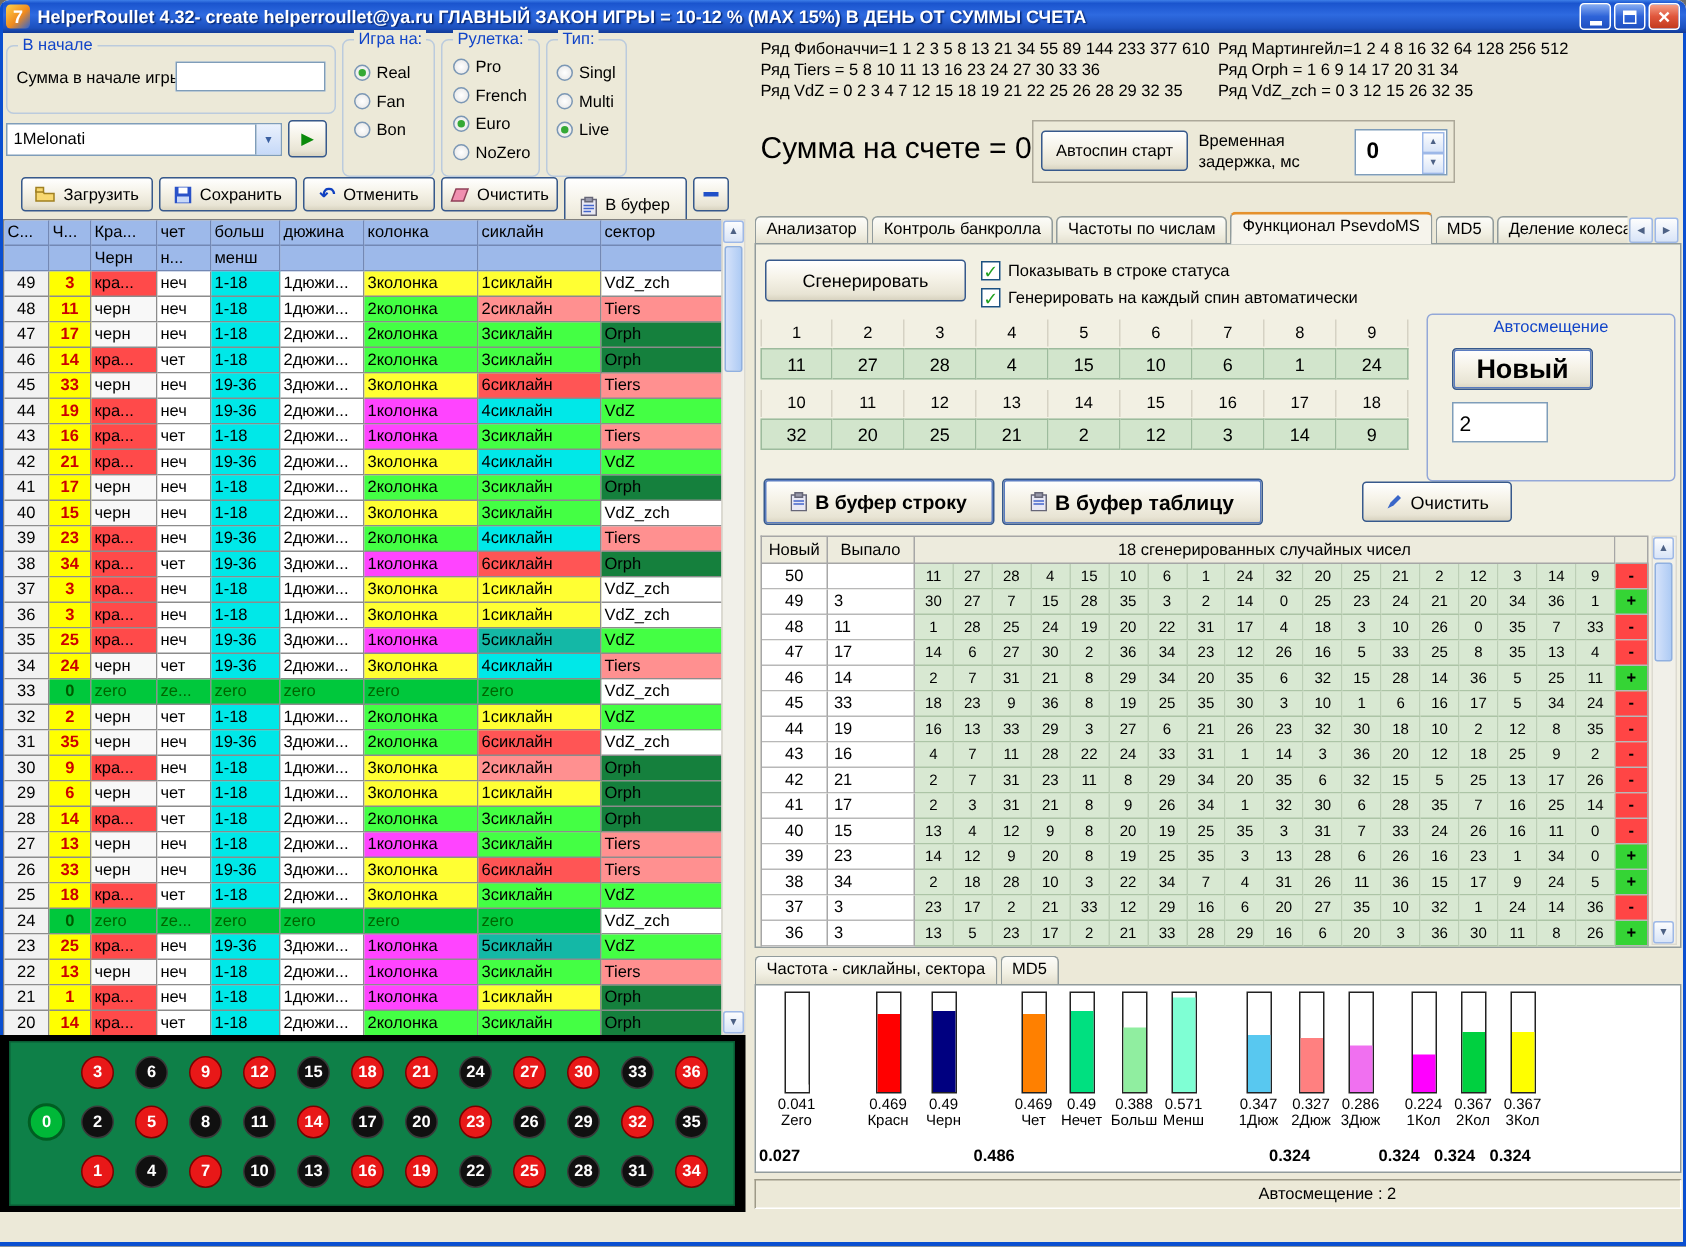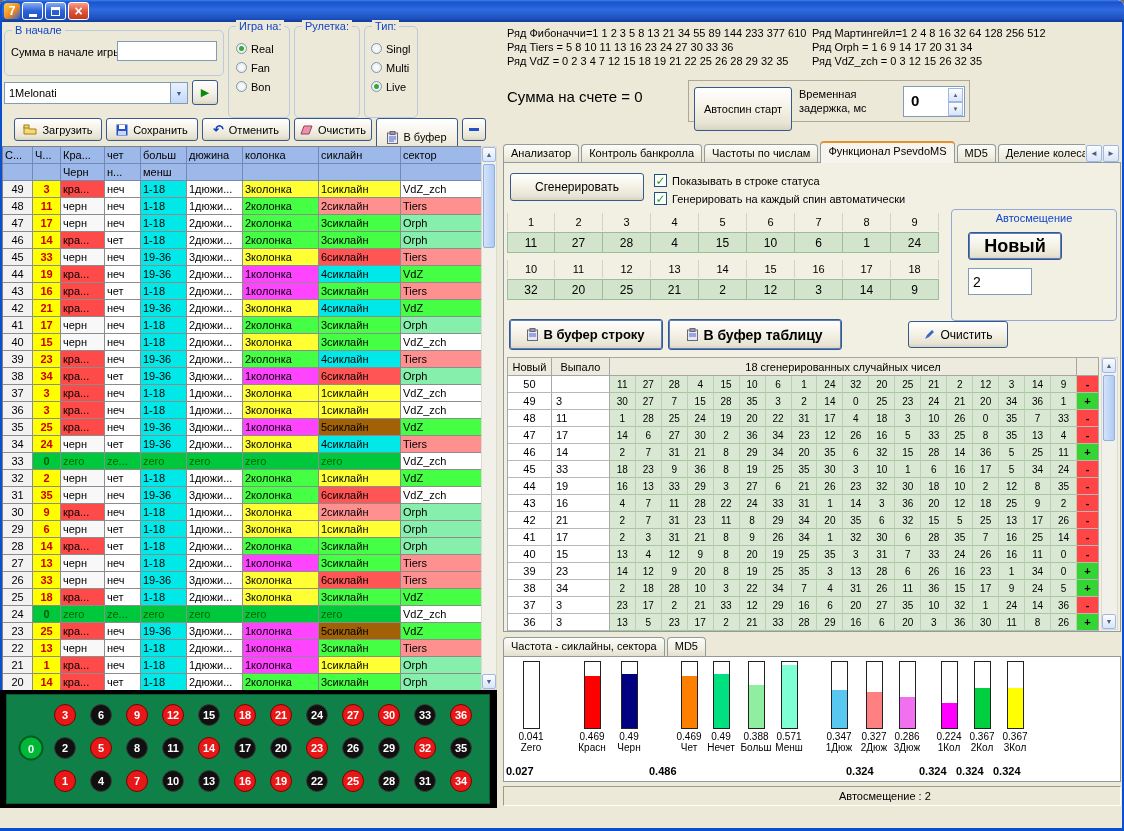--- a/index.html
+++ b/index.html
@@ -59,25 +59,25 @@
   .lc-blk { background:#F8F8F8; }
   .lc-w { background:#FFFFFF; }
   .lc-cyan { background:#00E8E8; }
   .lc-k1 { background:#FF44FF; }
   .lc-k2 { background:#44FF44; }
   .lc-k3 { background:#FFFF33; }
   .lc-s1 { background:#FFFF33; }
   .lc-s2 { background:#FF9090; }
   .lc-s3 { background:#44FF44; }
   .lc-s4 { background:#00E8E8; }
-  .lc-s5 { background:#a16207; }
+  .lc-s5 { background:#14b8a6; }
   .lc-s6 { background:#FF5555; }
   .lc-sec-VdZ_zch { background:#FFFFFF; }
   .lc-sec-Tiers { background:#FF9090; }
-  .lc-sec-Orph { background:#86efac; }
+  .lc-sec-Orph { background:#15803d; }
   .lc-sec-VdZ { background:#44FF44; }
   .lc-zero { background:#00C83C; color:#006600; }
   
   .sbar { position:absolute; background:#F1F0E9; border:1px solid #DCDAD0; }
   .sb-btn { position:absolute; width:14px; height:15px; background:linear-gradient(180deg,#FDFDFD,#D8E4F8);
     border:1px solid #9DB8E8; border-radius:2px; color:#4D6185; font-size:7px;
     display:flex; align-items:center; justify-content:center; }
   .sb-thumb { position:absolute; left:1px; width:12px; background:linear-gradient(90deg,#D5E2FA,#AECBF4);
     border:1px solid #90B0E0; border-radius:2px; }
   
@@ -87,21 +87,21 @@
     display:flex; align-items:center; justify-content:center; color:#fff; font-weight:bold; font-size:11px;
     transform:translate(-50%,-50%); }
   .nc-red { background:#E81818; border:1px solid #7A0000; }
   .nc-black { background:#101010; border:1px solid #3A3A3A; }
   .nc-zero { background:#00B838; border:2px solid #005E22; width:25px; height:25px; }
   
   .statusbar { position:absolute; border:1px solid; border-color:#9D9A88 #FFFFFF #FFFFFF #9D9A88;
     background:#ECE9D8; display:flex; align-items:center; padding-left:5px; overflow:hidden; white-space:nowrap; }
   
   .series { position:absolute; white-space:nowrap; font-size:11px; }
-  #balance { position:absolute; left:507px; top:88px; font-size:15px; }
+  #balance { position:absolute; left:507px; top:88px; font-size:20px; }
   #delay-panel { position:absolute; left:688px; top:80px; width:282px; height:42px; border:1px solid #ACA899; }
   #delay-label { position:absolute; left:110px; top:6px; width:98px; line-height:14px; }
   .spinner { position:absolute; left:214px; top:5px; width:62px; height:31px; border:1px solid #7F9DB9; background:#fff; }
   .spin-val { position:absolute; left:7px; top:5px; font-size:15px; font-weight:bold; }
   .spin-btn { position:absolute; right:1px; width:15px; height:14px; background:linear-gradient(180deg,#FDFDFD,#D8E4F8);
     border:1px solid #9DB8E8; color:#4D6185; font-size:6px; display:flex; align-items:center; justify-content:center; }
   
   .tabs { position:absolute; left:503px; top:141px; width:582px; height:22px; display:flex; align-items:flex-end; overflow:hidden; }
   .tab { height:19px; padding:2px 7px 0; margin-right:2px; white-space:nowrap;
     background:linear-gradient(180deg,#FCFCF9,#F1EFE2 60%,#E2DFCE);
@@ -148,20 +148,21 @@
   .undo-ch { color:#1040C0; font-weight:bold; font-size:13px; line-height:10px; }
   .dash-ic { width:10px; height:3px; background:#2050C8; }
 </style>
 </head>
 <body>
 
 <div id="win">
 
   <div class="titlebar">
     <div class="app-ico">7</div>
+    <div class="title-text">HelperRoullet 4.32- create helperroullet@ya.ru ГЛАВНЫЙ ЗАКОН ИГРЫ = 10-12 % (MAX 15%) В ДЕНЬ ОТ СУММЫ СЧЕТА</div>
     <div class="tb-btn">
         <div class="g-min"></div>
       </div>
     <div class="tb-btn">
         <div class="g-max"></div>
       </div>
     <div class="tb-btn close">
         <span>×</span>
       </div>
   </div>
@@ -188,20 +189,38 @@
           <span>Fan</span>
         </div>
         <div class="radio-row">
           <span class="rdot"></span>
           <span>Bon</span>
         </div>
       </div>
   </div>
   <div class="grp" style="left:294px;top:26px;width:66px;height:92px">
     <div class="grp-title">Рулетка:</div>
+    <div id="rg-roul" style="position:absolute;left:7px;top:8px">
+        <div class="radio-row">
+          <span class="rdot"></span>
+          <span>Pro</span>
+        </div>
+        <div class="radio-row">
+          <span class="rdot"></span>
+          <span>French</span>
+        </div>
+        <div class="radio-row">
+          <span class="rdot on"></span>
+          <span>Euro</span>
+        </div>
+        <div class="radio-row">
+          <span class="rdot"></span>
+          <span>NoZero</span>
+        </div>
+      </div>
   </div>
   <div class="grp" style="left:364px;top:26px;width:54px;height:92px">
     <div class="grp-title">Тип:</div>
     <div id="rg-type" style="position:absolute;left:6px;top:12px">
         <div class="radio-row">
           <span class="rdot"></span>
           <span>Singl</span>
         </div>
         <div class="radio-row">
           <span class="rdot"></span>
@@ -370,21 +389,21 @@
   <div class="series" style="left:507px;top:27px">Ряд Фибоначчи=1 1 2 3 5 8 13 21 34 55 89 144 233 377 610</div>
   <div class="series" style="left:507px;top:41px">Ряд Tiers = 5 8 10 11 13 16 23 24 27 30 33 36</div>
   <div class="series" style="left:507px;top:55px">Ряд VdZ = 0 2 3 4 7 12 15 18 19 21 22 25 26 28 29 32 35</div>
   <div class="series" style="left:812px;top:27px">Ряд Мартингейл=1 2 4 8 16 32 64 128 256 512</div>
   <div class="series" style="left:812px;top:41px">Ряд Orph = 1 6 9 14 17 20 31 34</div>
   <div class="series" style="left:812px;top:55px">Ряд VdZ_zch = 0 3 12 15 26 32 35</div>
 
   <div id="balance">Сумма на счете = 0</div>
 
   <div id="delay-panel">
-    <div class="btn" style="left:5px;top:6px;width:98px;height:44px">
+    <div class="btn" style="left:5px;top:6px;width:98px;height:27px">
       <span>Автоспин старт</span>
     </div>
     <div id="delay-label">Временная задержка, мс</div>
     <div class="spinner">
       <div class="spin-val">0</div>
       <div class="spin-btn" style="top:1px">▲</div>
       <div class="spin-btn" style="top:15px">▼</div>
     </div>
   </div>
 

